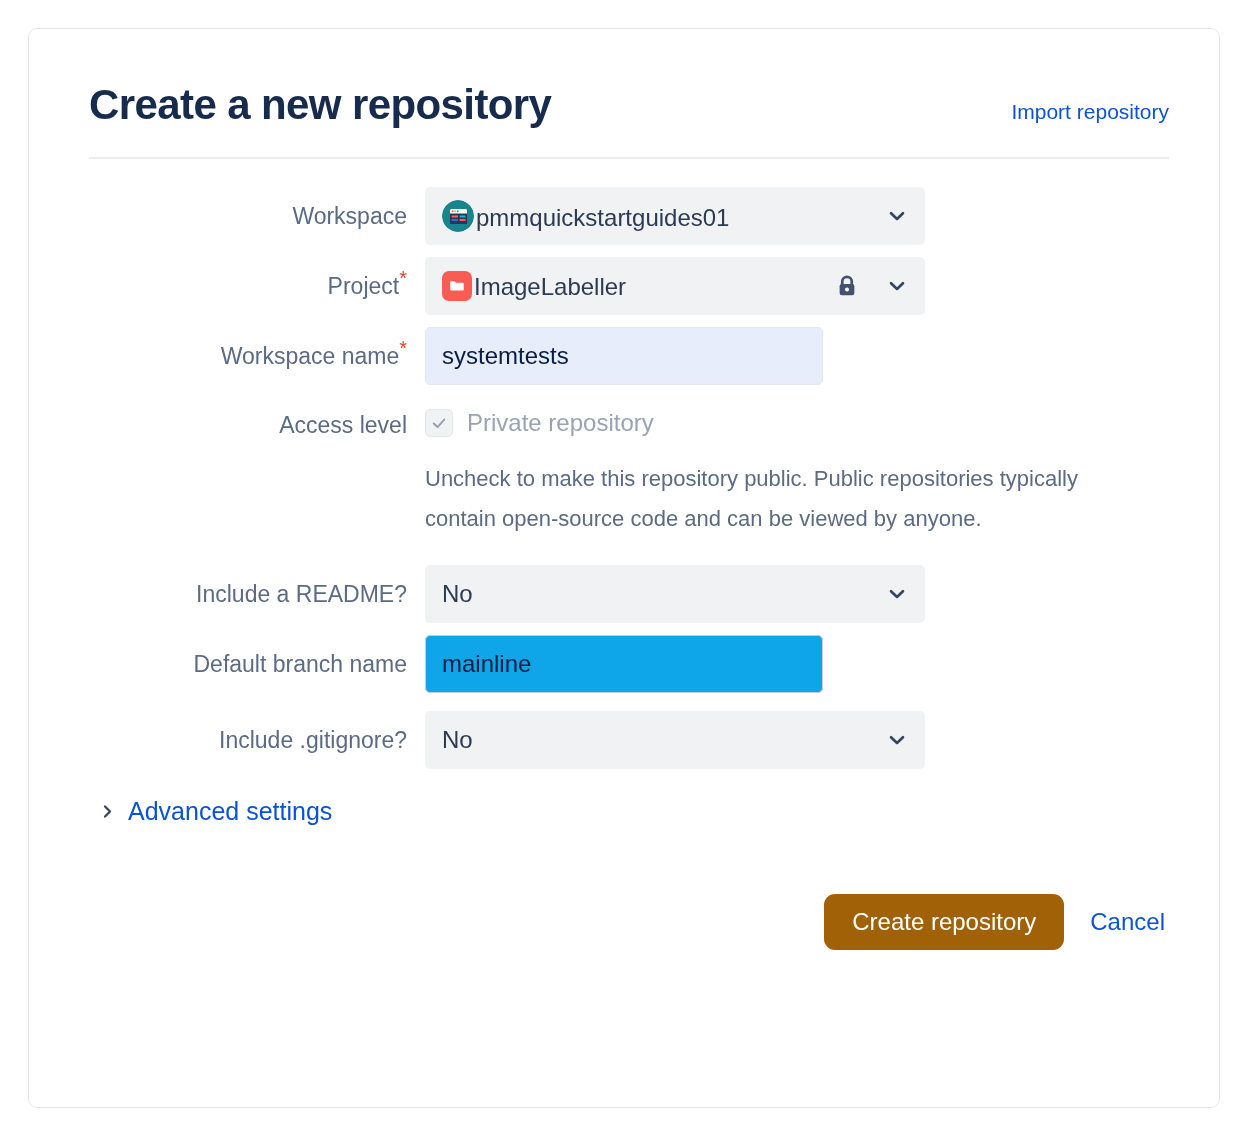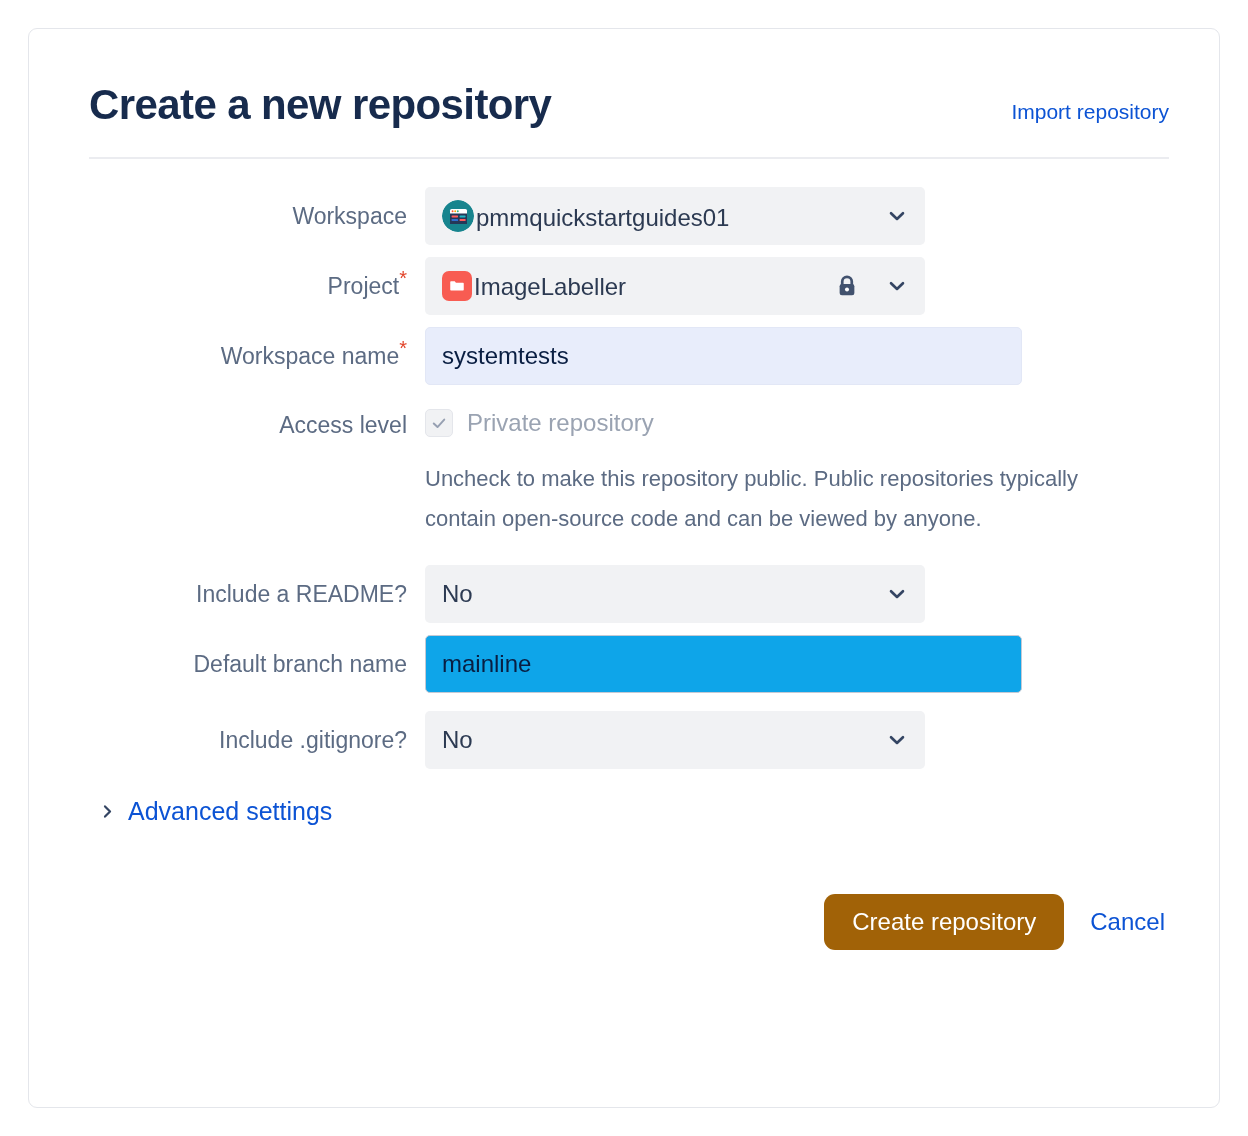--- a/index.html
+++ b/index.html
@@ -92,21 +92,21 @@
   .select .val { flex: 1 1 auto; overflow: hidden; white-space: nowrap; }
   .select .with-icon { display: flex; align-items: flex-end; gap: 2px; }
   .chev {
     width: 22px; height: 22px;
     flex: 0 0 22px;
     margin-left: 8px;
   }
 
   
   .textinput {
-    width: 597px;
+    width: 398px;
     height: 58px;
     border-radius: 5px;
     font-size: 24px;
     color: #091e42;
     padding: 0 16px;
     font-family: "Liberation Sans", sans-serif;
     display: flex;
     align-items: center;
     cursor: text;
     text-align: center;

